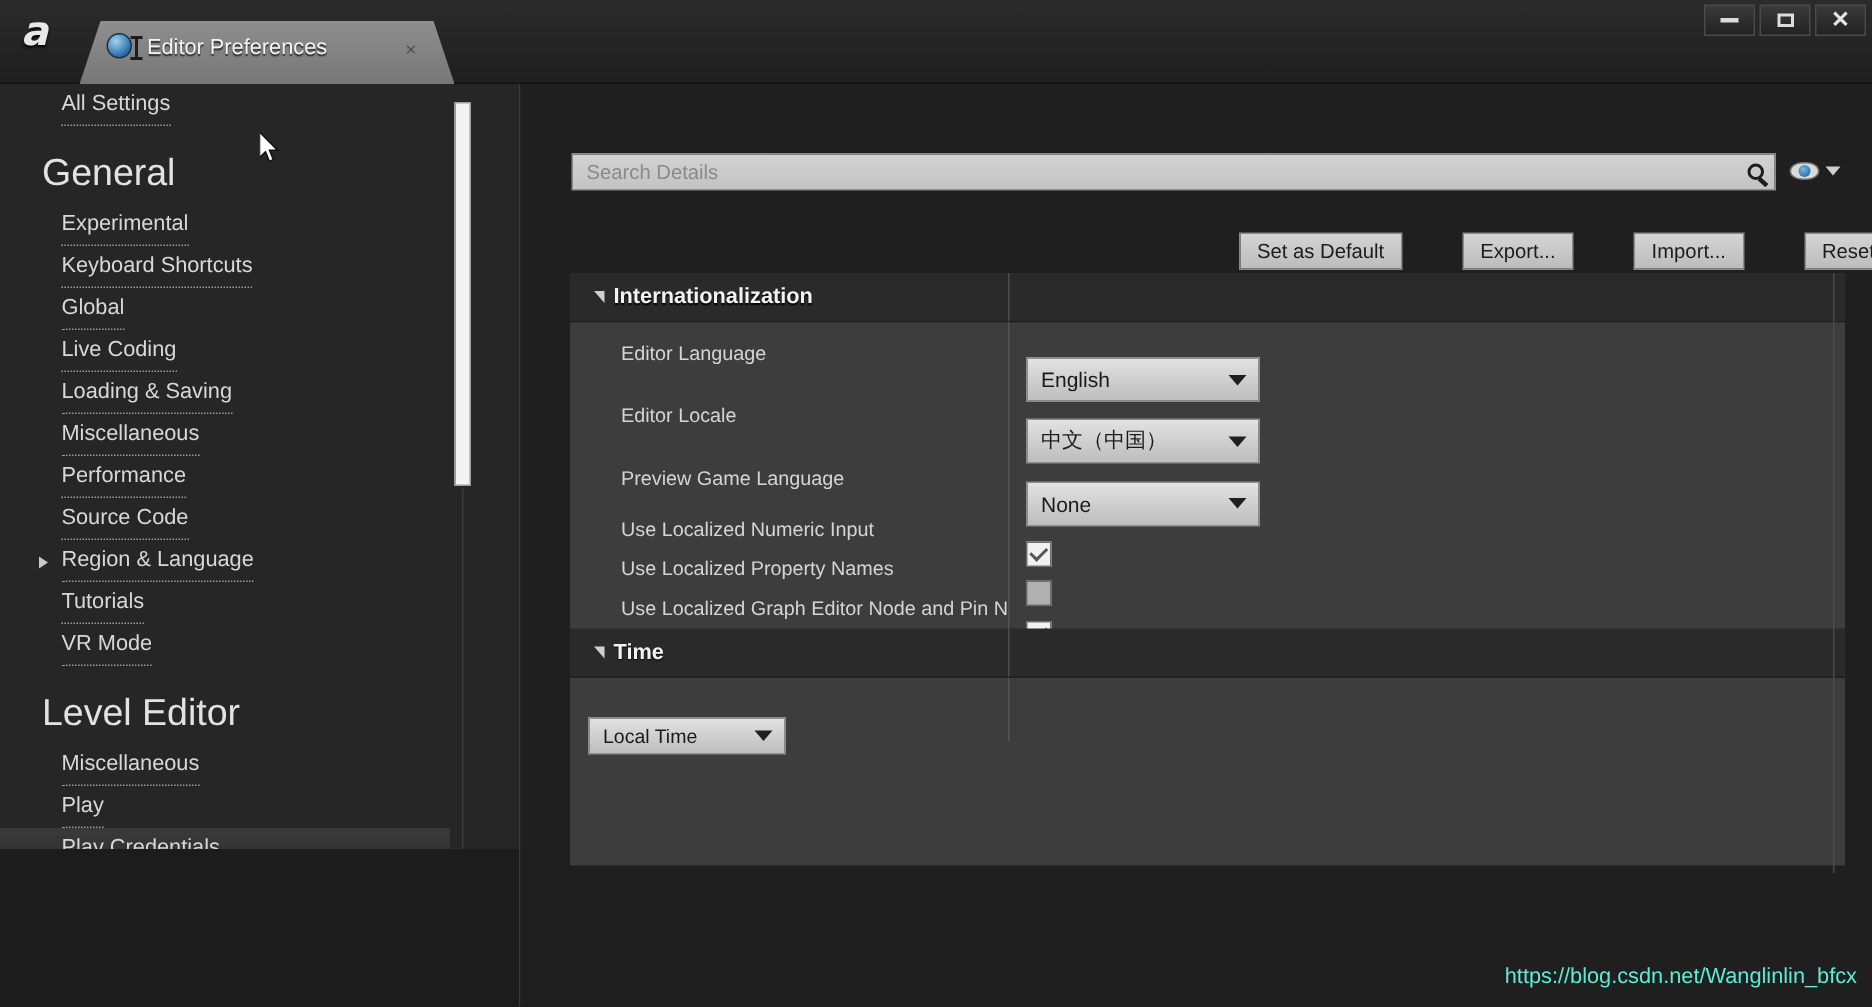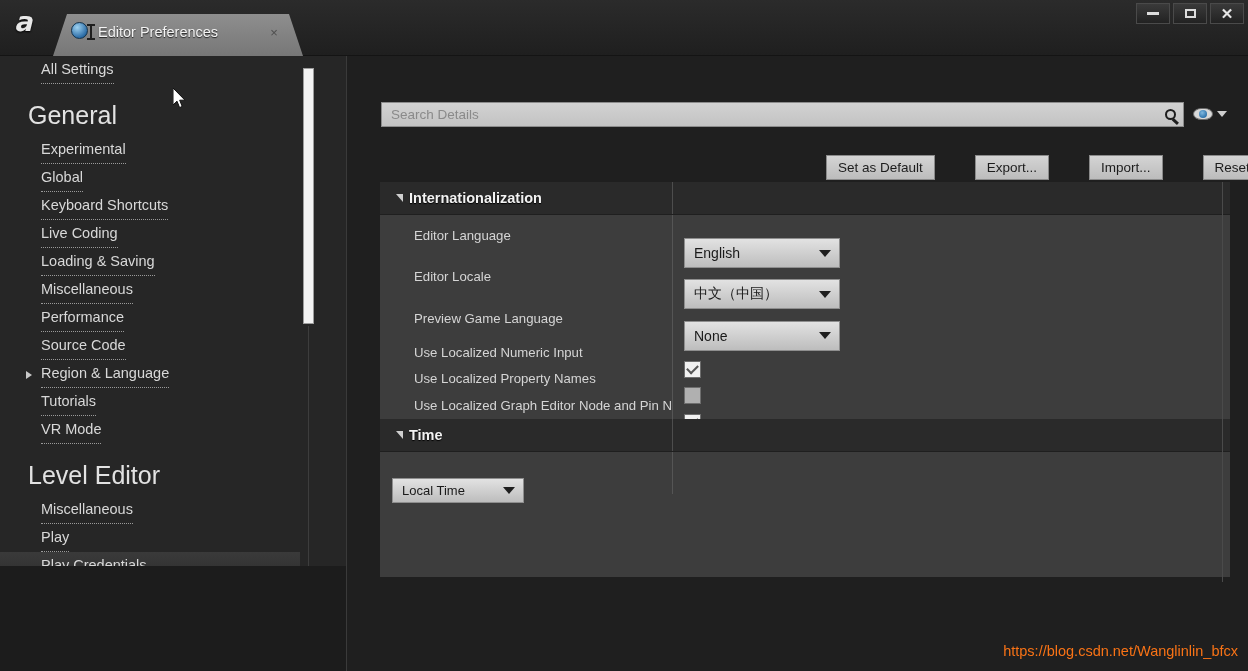--- a/index.html
+++ b/index.html
@@ -244,21 +244,21 @@
     content: ""; width: 9px; height: 5px;
     border-left: 2.5px solid #575757; border-bottom: 2.5px solid #575757;
     transform: rotate(-45deg) translate(1px, -1px);
   }
   .panel-scroll-track {
     position: absolute; left: 875px; top: 126px; width: 1px; height: 400px;
     background: #4a4a4a;
   }
   .watermark {
     position: absolute; right: 10px; bottom: 12px;
-    font-size: 14.5px; color: #f97316;
+    font-size: 14.5px; color: #5eead4;
   }
 </style>
 </head>
 <body>
 
 <div id="app">
 
   <div class="titlebar">
     <div class="ue-logo">𝗮</div>
 
@@ -285,24 +285,24 @@
   <div class="sidebar">
     <div class="side-list" id="side-list">
         <div class="side-item-wrap">
           <a class="side-link">All Settings</a>
         </div>
         <div class="side-group">General</div>
         <div class="side-item-wrap">
           <a class="side-link">Experimental</a>
         </div>
         <div class="side-item-wrap">
+          <a class="side-link">Keyboard Shortcuts</a>
+        </div>
+        <div class="side-item-wrap">
           <a class="side-link">Global</a>
-        </div>
-        <div class="side-item-wrap">
-          <a class="side-link">Keyboard Shortcuts</a>
         </div>
         <div class="side-item-wrap">
           <a class="side-link">Live Coding</a>
         </div>
         <div class="side-item-wrap">
           <a class="side-link">Loading &amp; Saving</a>
         </div>
         <div class="side-item-wrap">
           <a class="side-link">Miscellaneous</a>
         </div>

